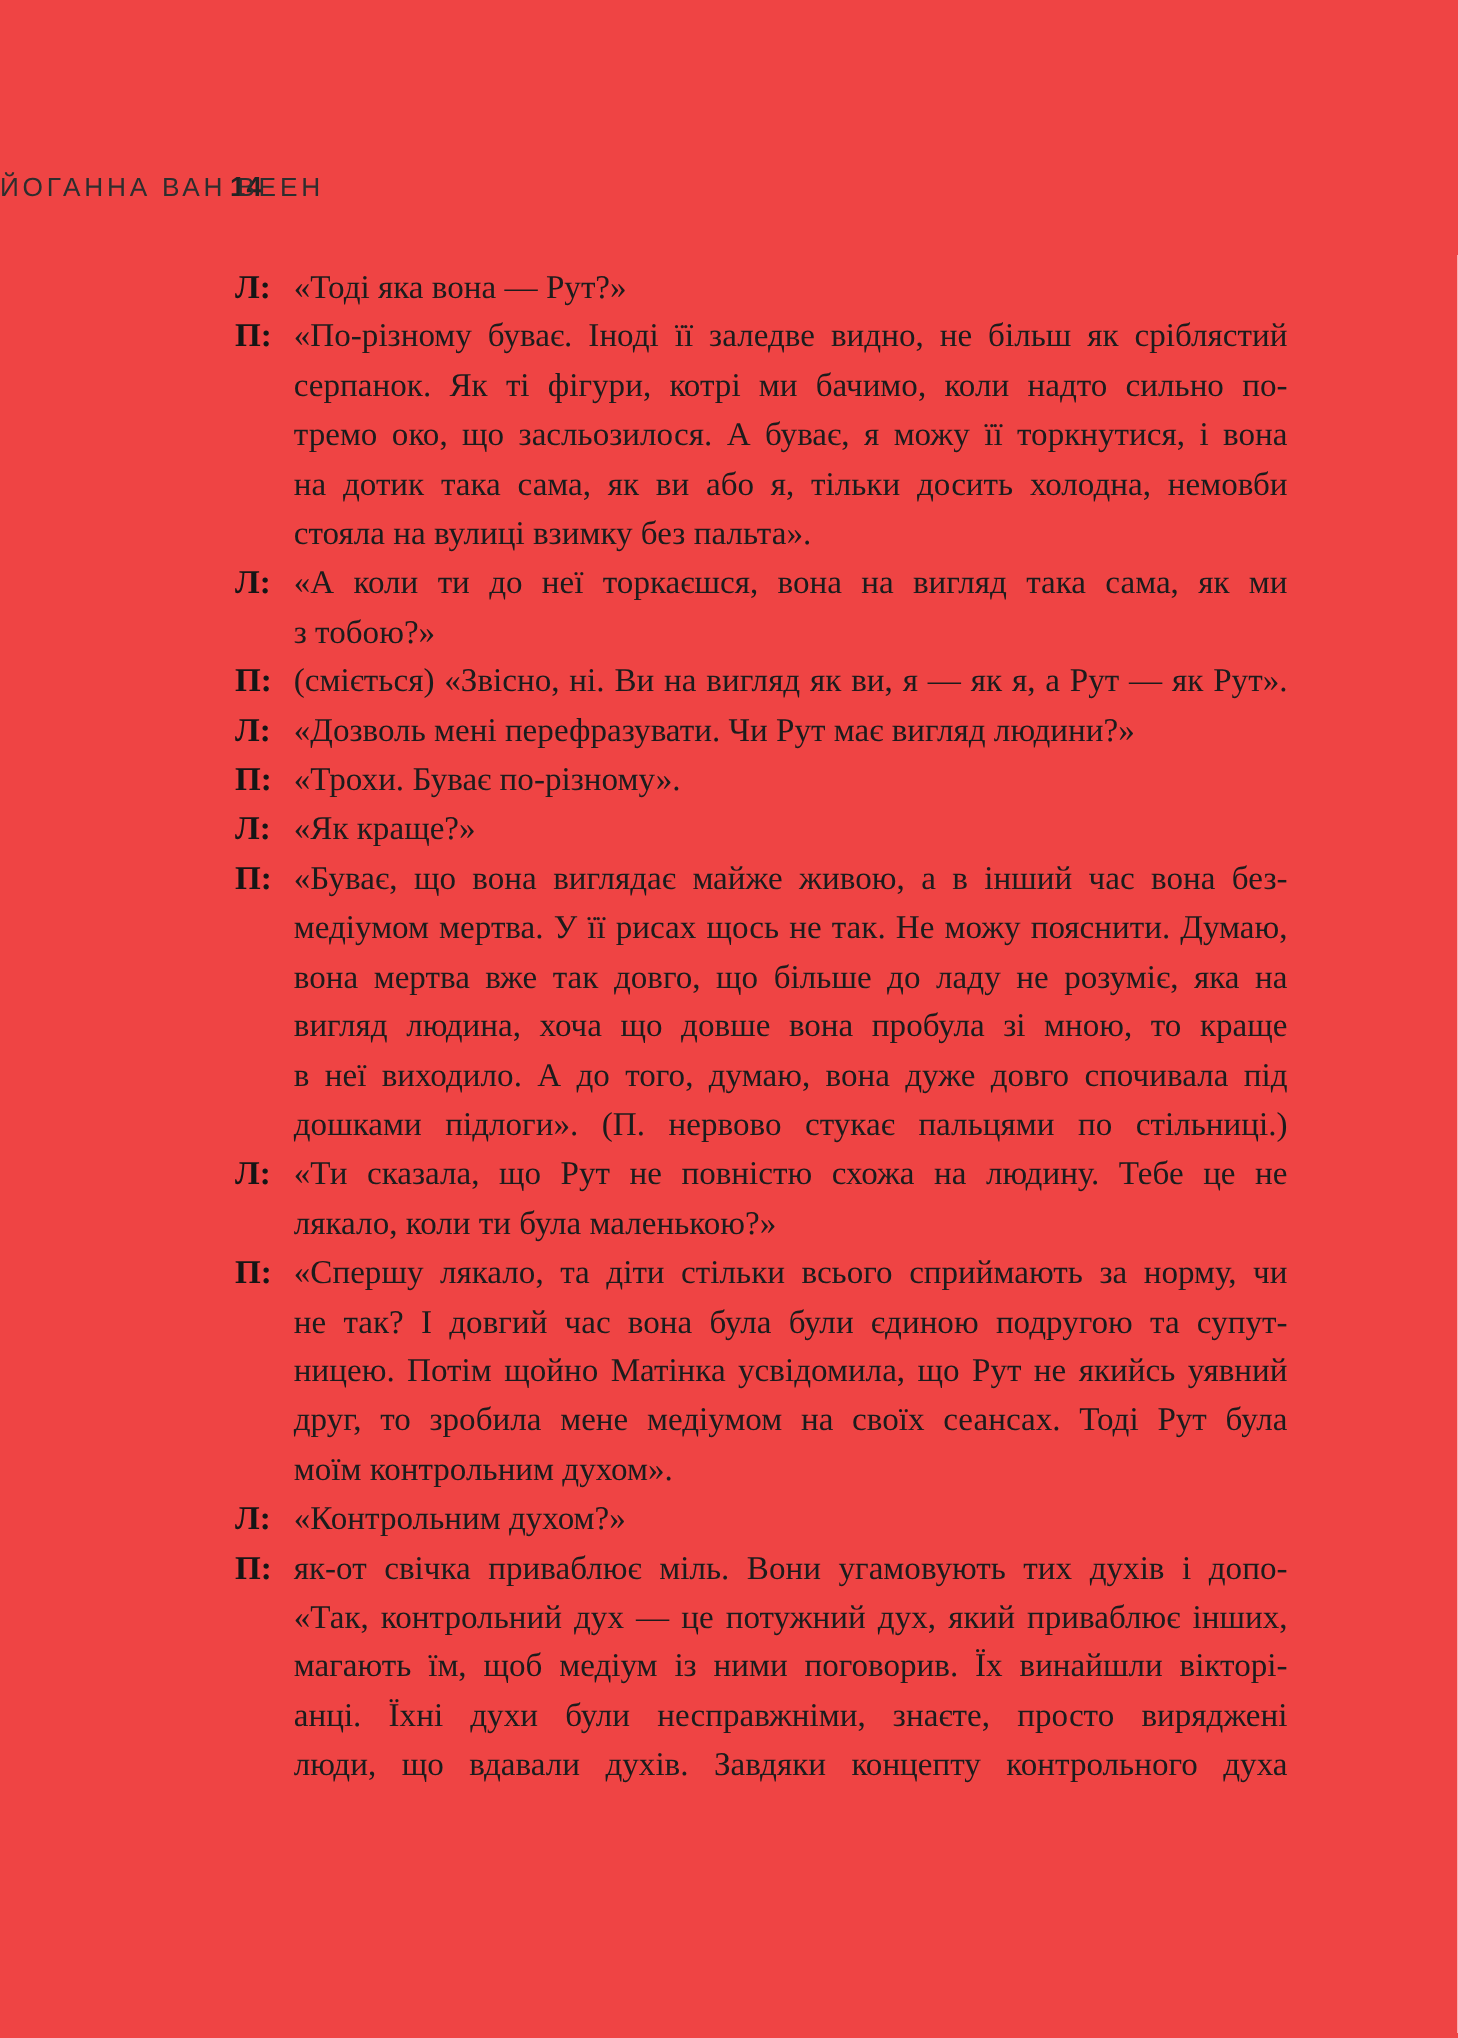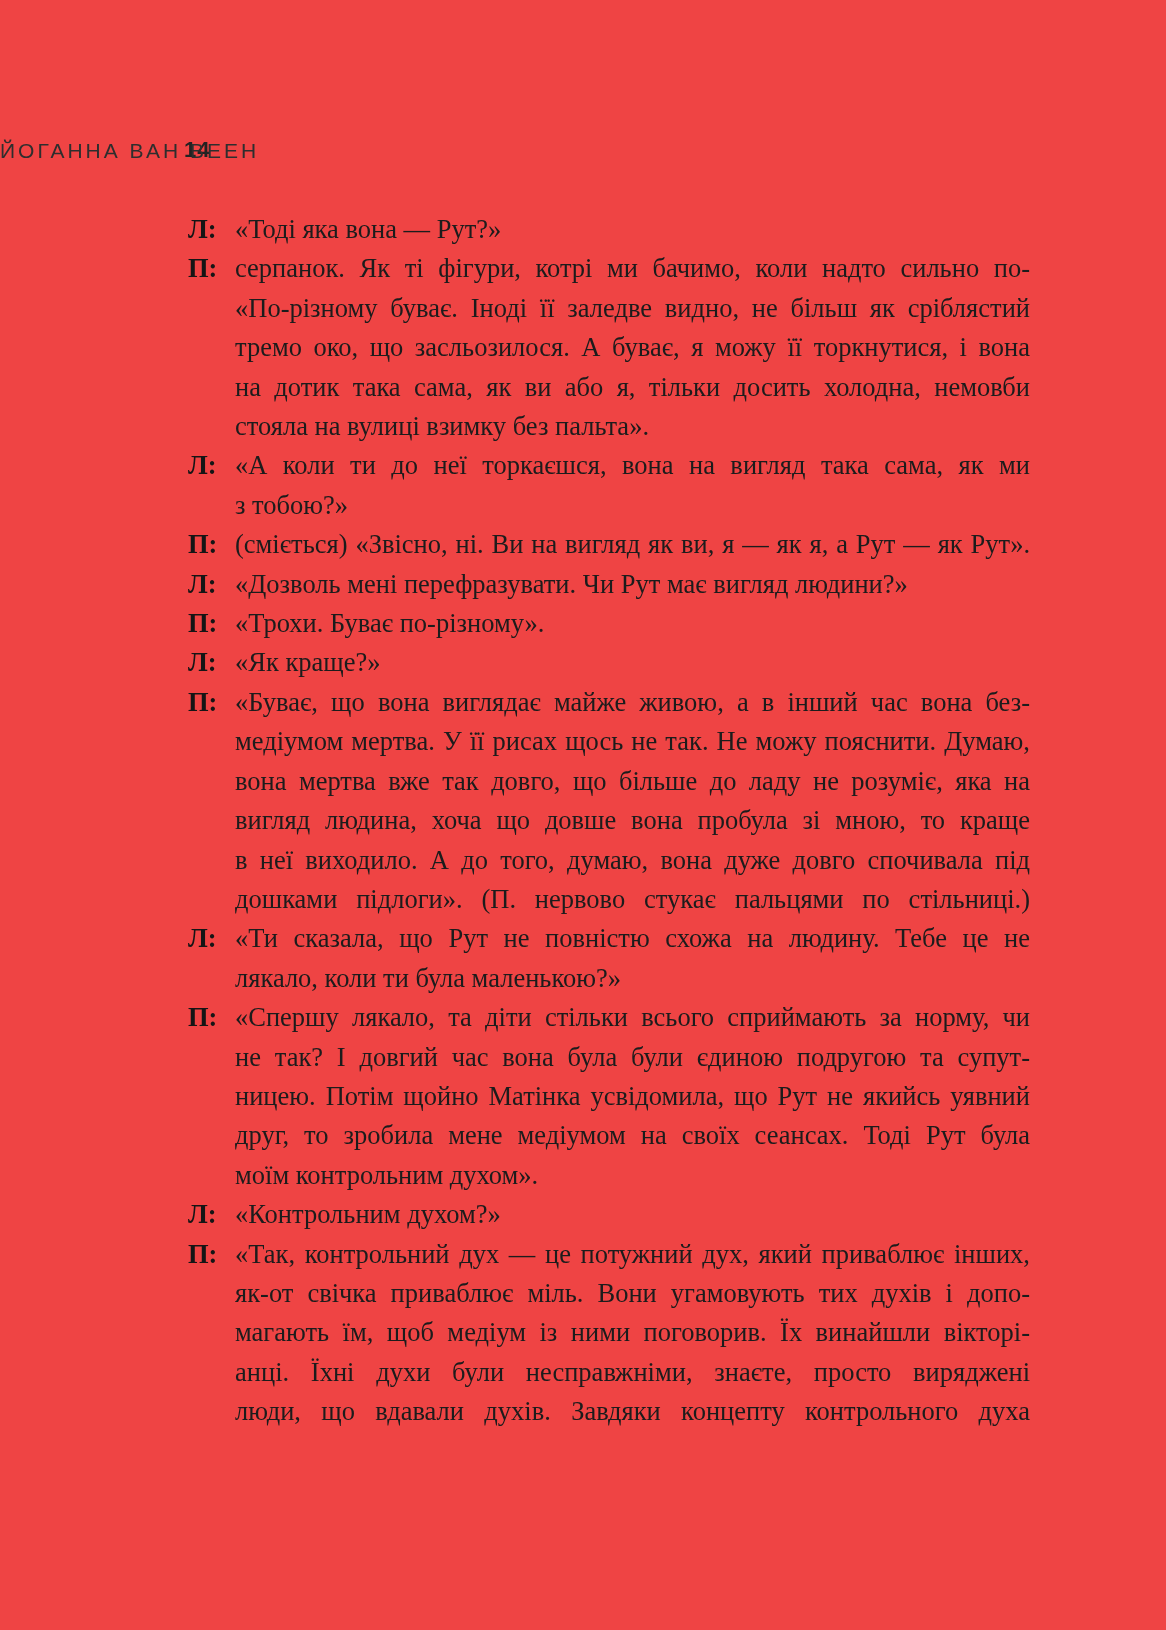--- a/index.html
+++ b/index.html
@@ -74,22 +74,22 @@
     <div class="entry">
       <span class="speaker">Л:</span>
       <div class="lines">
         <div class="line e">«Тоді яка вона — Рут?»</div>
       </div>
     </div>
 
     <div class="entry">
       <span class="speaker">П:</span>
       <div class="lines">
+        <div class="line">«По-різному буває. Іноді її заледве видно, не більш як сріблястий</div>
         <div class="line">серпанок. Як ті фігури, котрі ми бачимо, коли надто сильно по-</div>
-        <div class="line">«По-різному буває. Іноді її заледве видно, не більш як сріблястий</div>
         <div class="line">тремо око, що засльозилося. А буває, я можу її торкнутися, і вона</div>
         <div class="line">на дотик така сама, як ви або я, тільки досить холодна, немовби</div>
         <div class="line e">стояла на вулиці взимку без пальта».</div>
       </div>
     </div>
 
     <div class="entry">
       <span class="speaker">Л:</span>
       <div class="lines">
         <div class="line">«А коли ти до неї торкаєшся, вона на вигляд така сама, як ми</div>
@@ -159,22 +159,22 @@
     <div class="entry">
       <span class="speaker">Л:</span>
       <div class="lines">
         <div class="line e">«Контрольним духом?»</div>
       </div>
     </div>
 
     <div class="entry">
       <span class="speaker">П:</span>
       <div class="lines">
+        <div class="line">як-от свічка приваблює міль. Вони угамовують тих духів і допо-</div>
         <div class="line">«Так, контрольний дух — це потужний дух, який приваблює інших,</div>
-        <div class="line">як-от свічка приваблює міль. Вони угамовують тих духів і допо-</div>
         <div class="line">магають їм, щоб медіум із ними поговорив. Їх винайшли вікторі-</div>
         <div class="line">анці. Їхні духи були несправжніми, знаєте, просто виряджені</div>
         <div class="line">люди, що вдавали духів. Завдяки концепту контрольного духа</div>
       </div>
     </div>
 
   </div>
 </div>
 
 </body></html>

